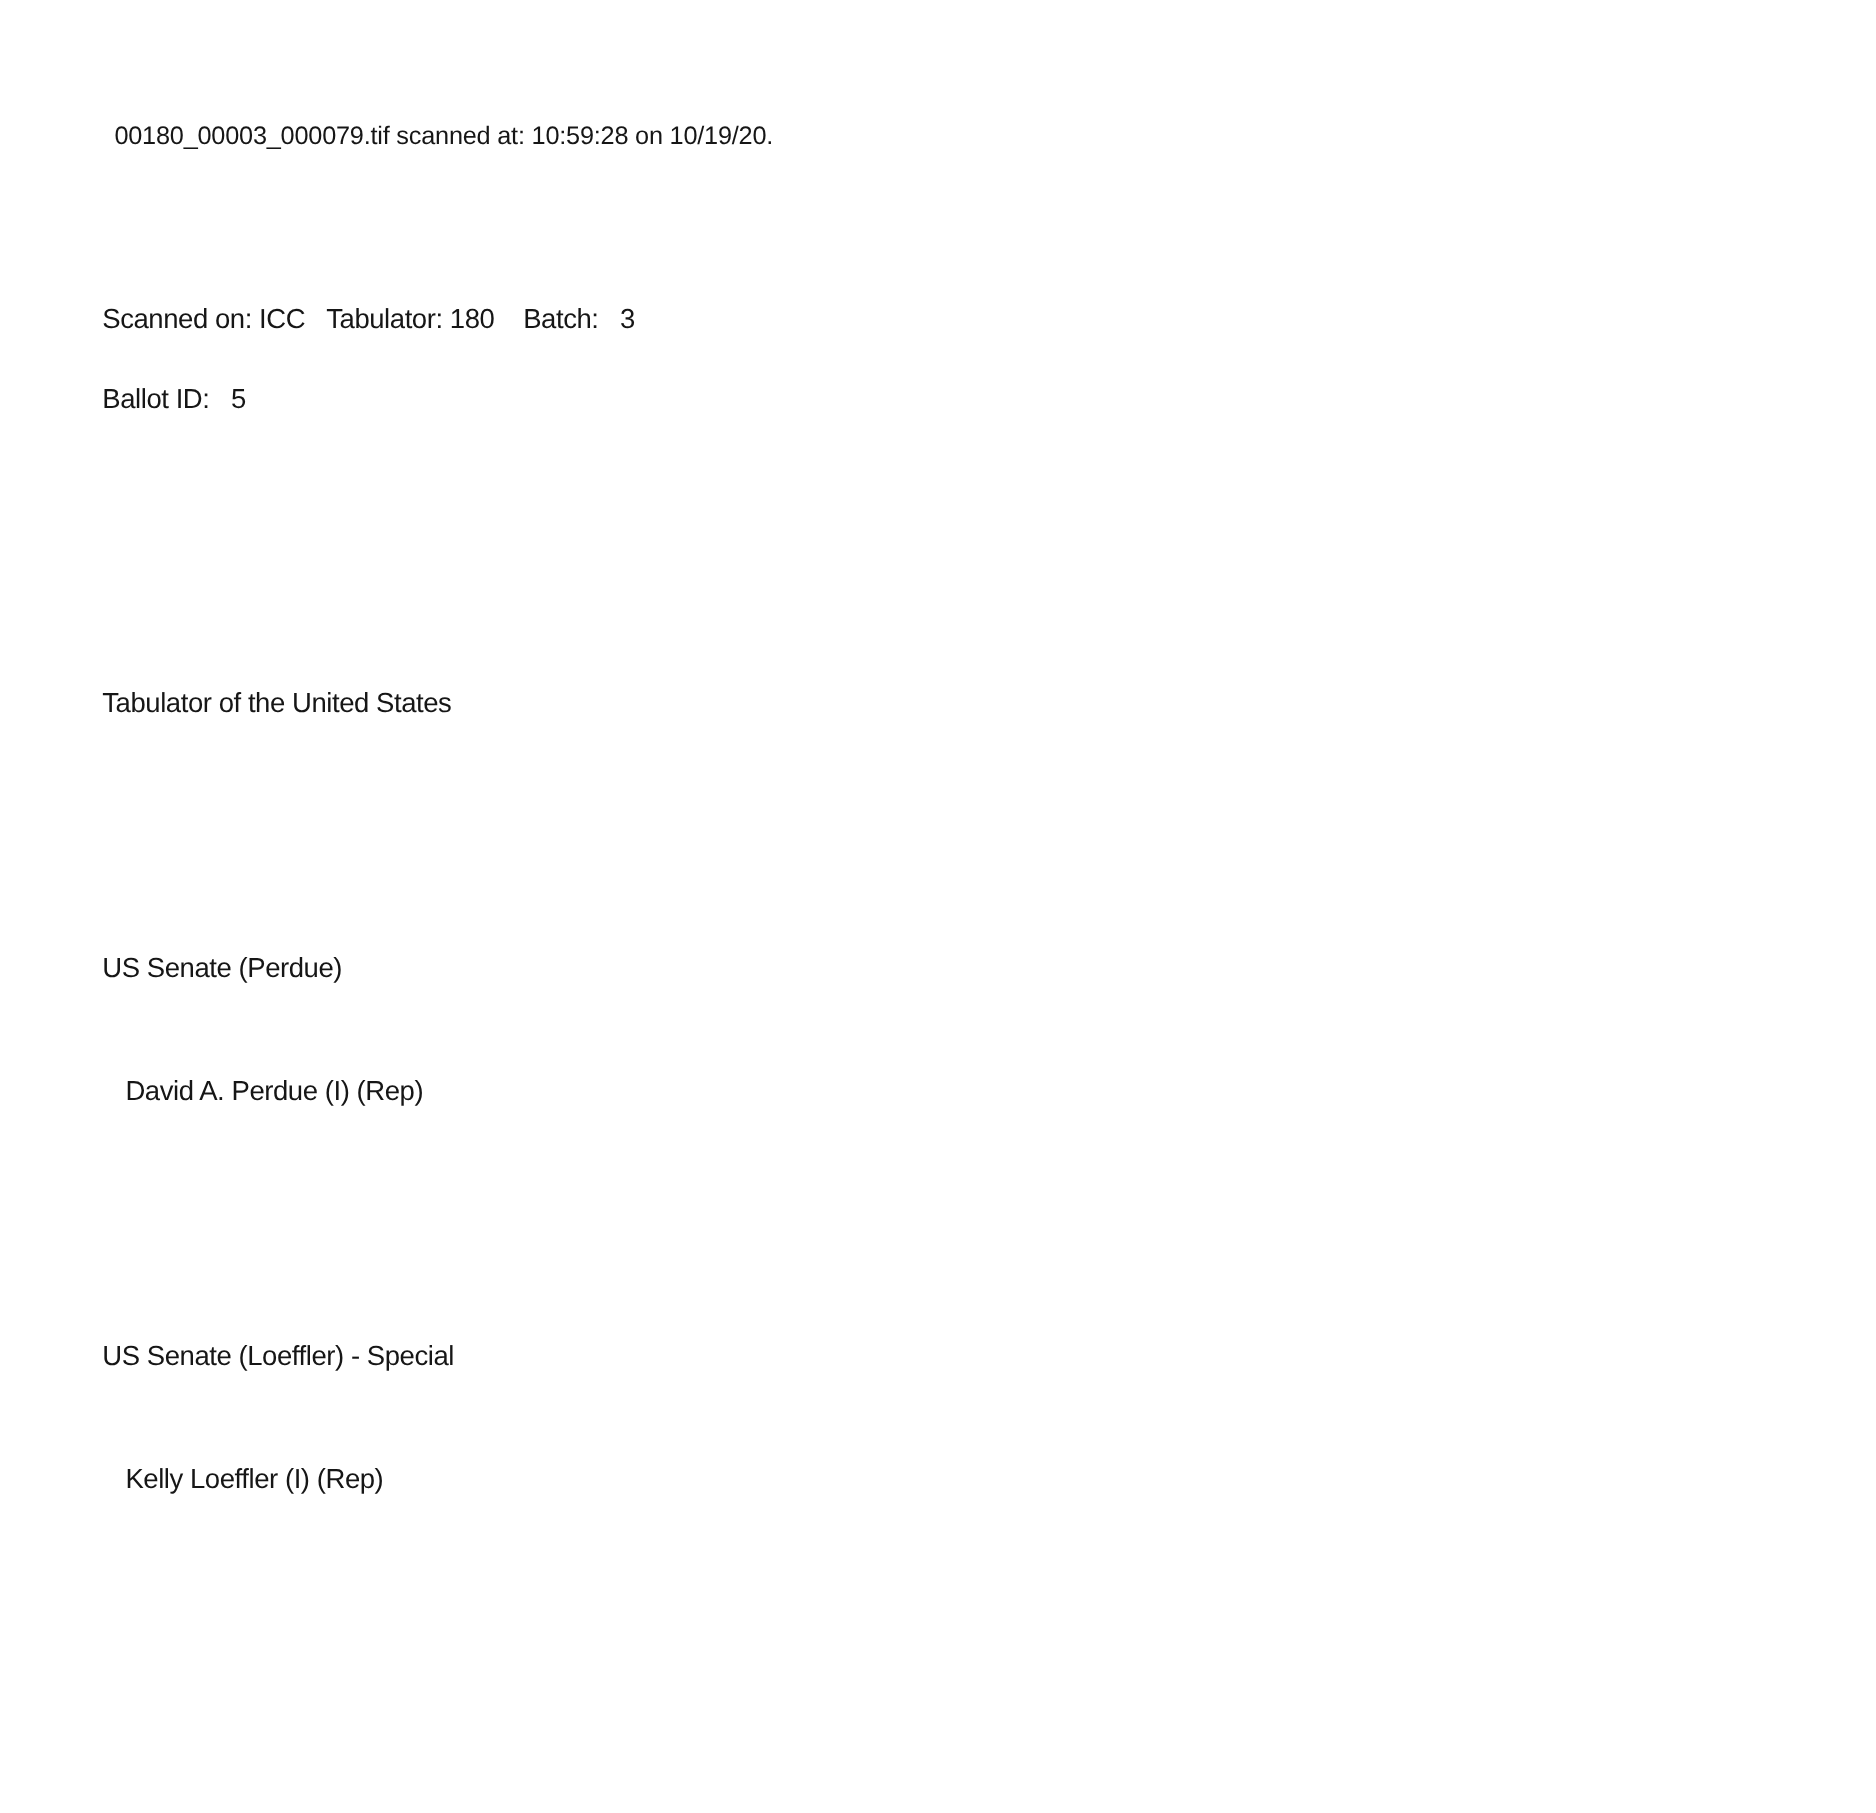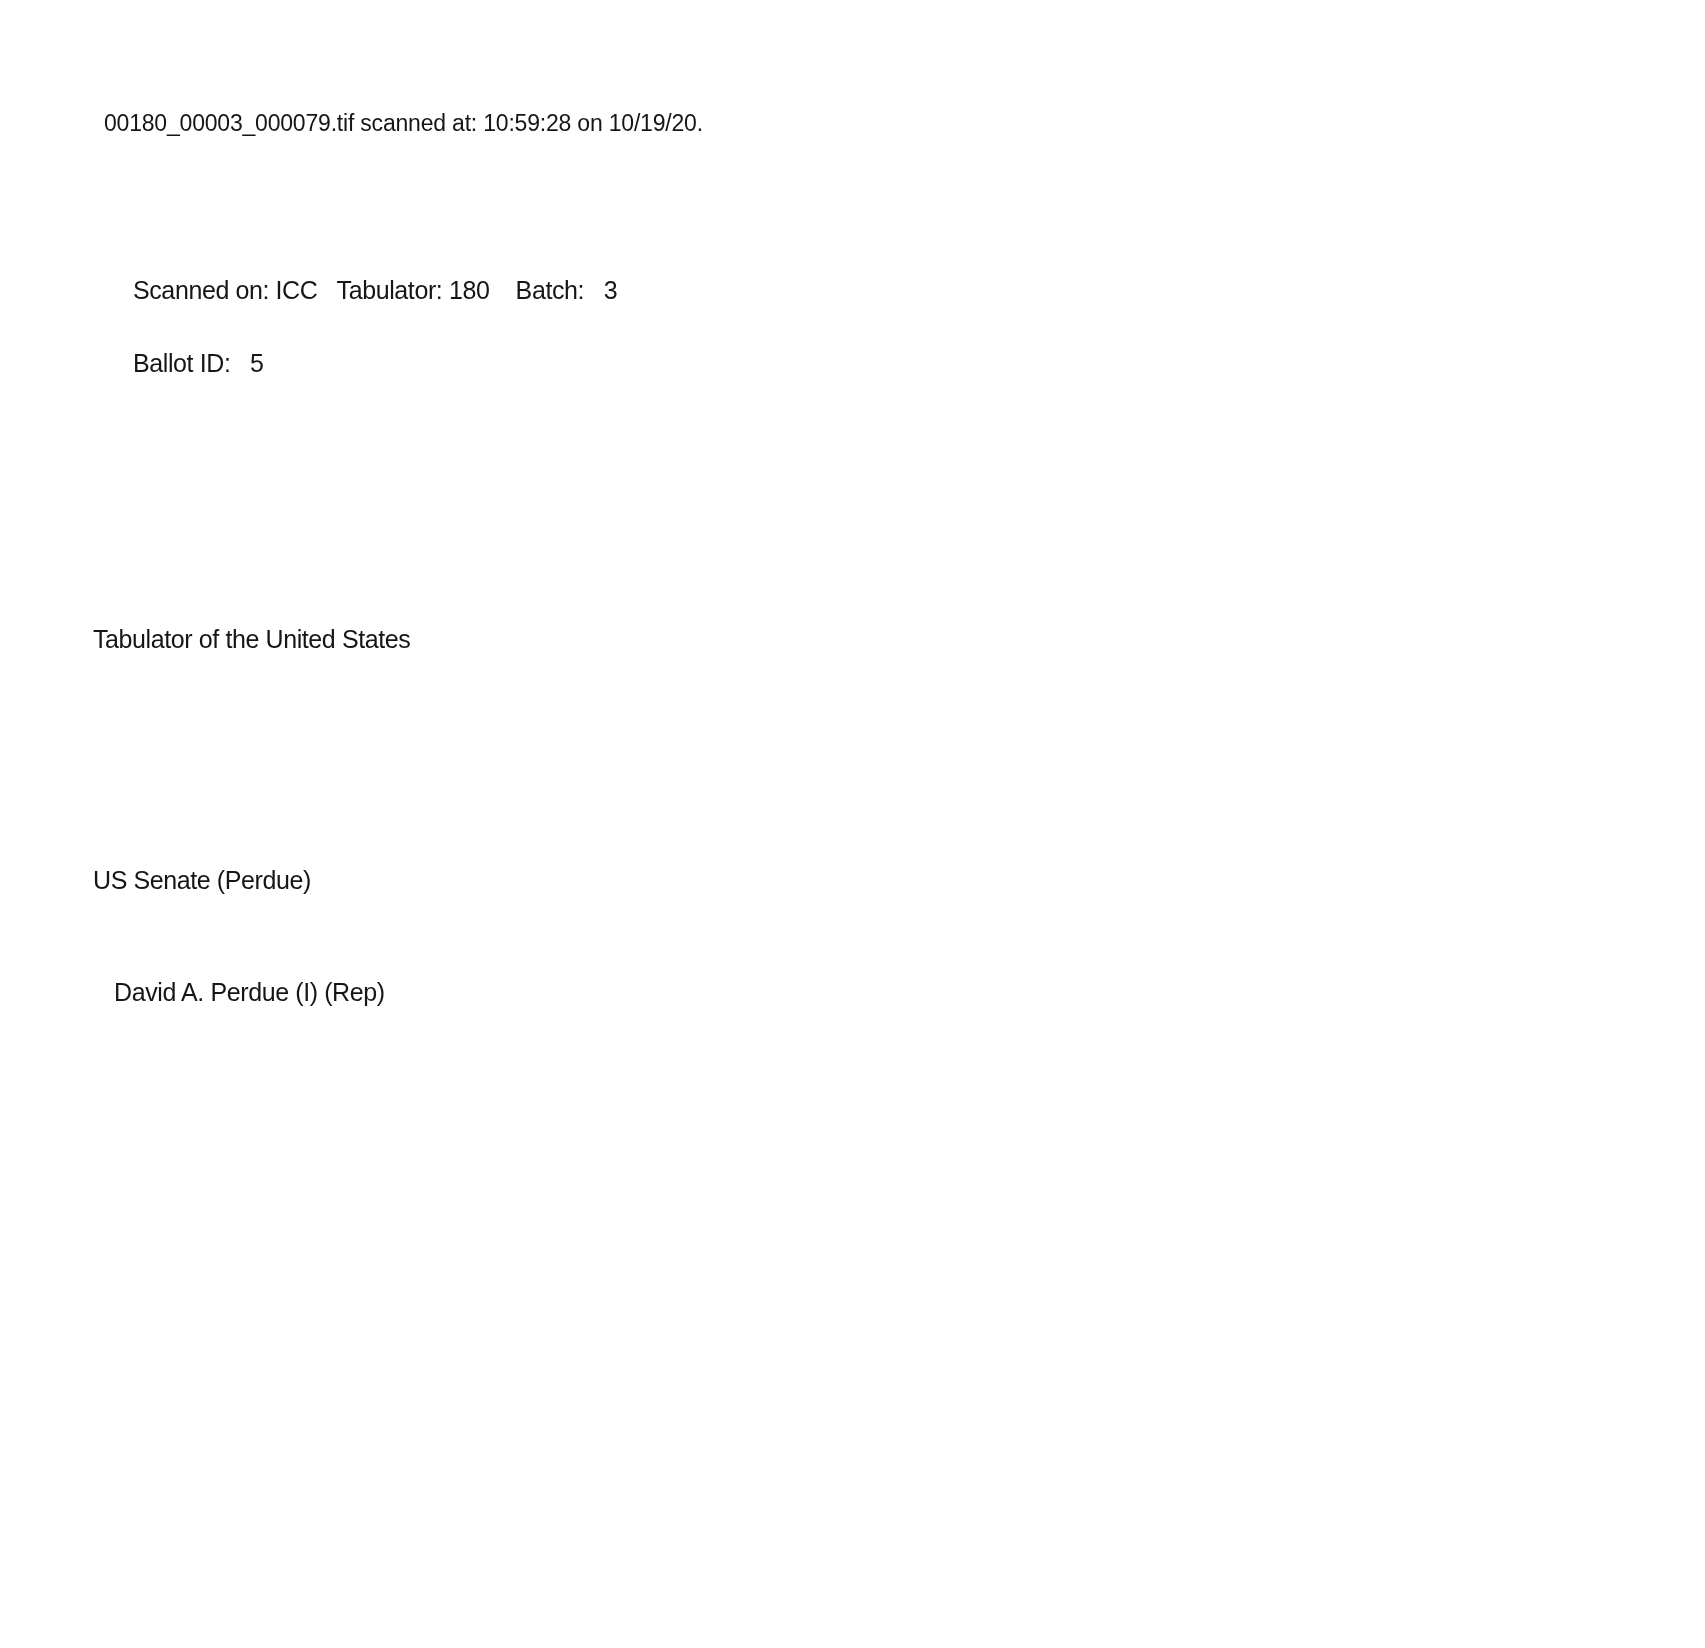--- a/index.html
+++ b/index.html
@@ -19,21 +19,20 @@
     white-space: pre-wrap; 
   }
   .scan-line {
     font-size: 23px;
     line-height: 28px;
     letter-spacing: -0.2px;
     margin: 11px;
   }
   .scanner-block {
     margin-top: 34px;
-    margin-left: 40px;
   }
   .scanner-block div,
   .contest-list div {
     font-size: 25px;
     line-height: 37.4px;
     letter-spacing: -0.4px;
   }
   .contest-list {
     margin-top: 37px;
   }
@@ -56,20 +55,24 @@
   <div class="contest-list">
   <div>
     <div class="office-line">Tabulator of the United States</div>
   </div>
 
   <div>
     <div class="office-line">US Senate (Perdue)</div>
     <div class="vote-line">David A. Perdue (I) (Rep)</div>
   </div>
 
+  <div>
+    <div class="office-line">US Senate (Loeffler) - Special</div>
+    <div class="vote-line">Kelly Loeffler (I) (Rep)</div>
+  </div>
 
   <div>
     
     
   </div>
 
   
 
   
 

